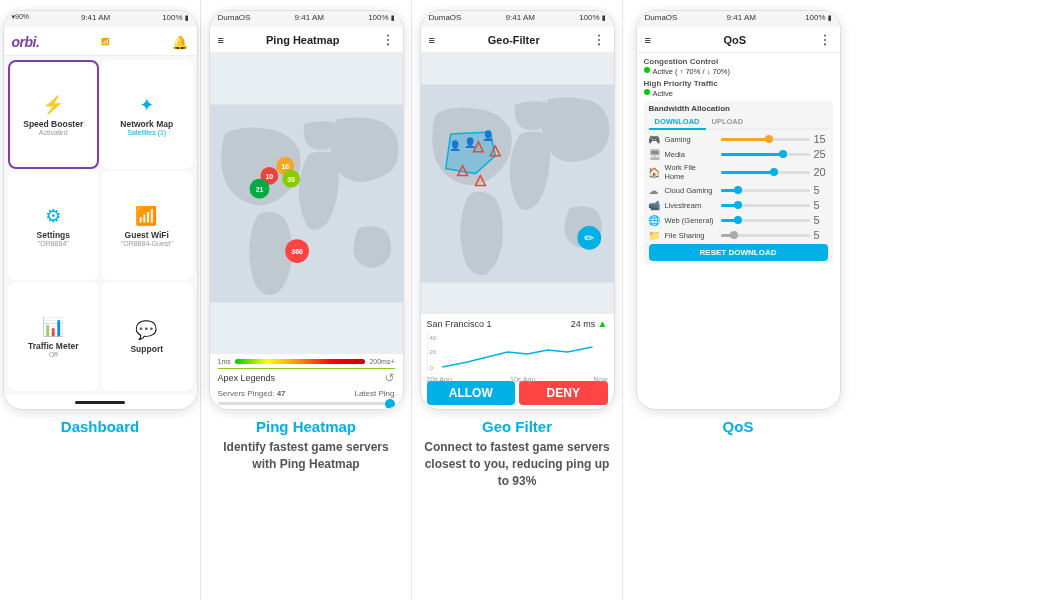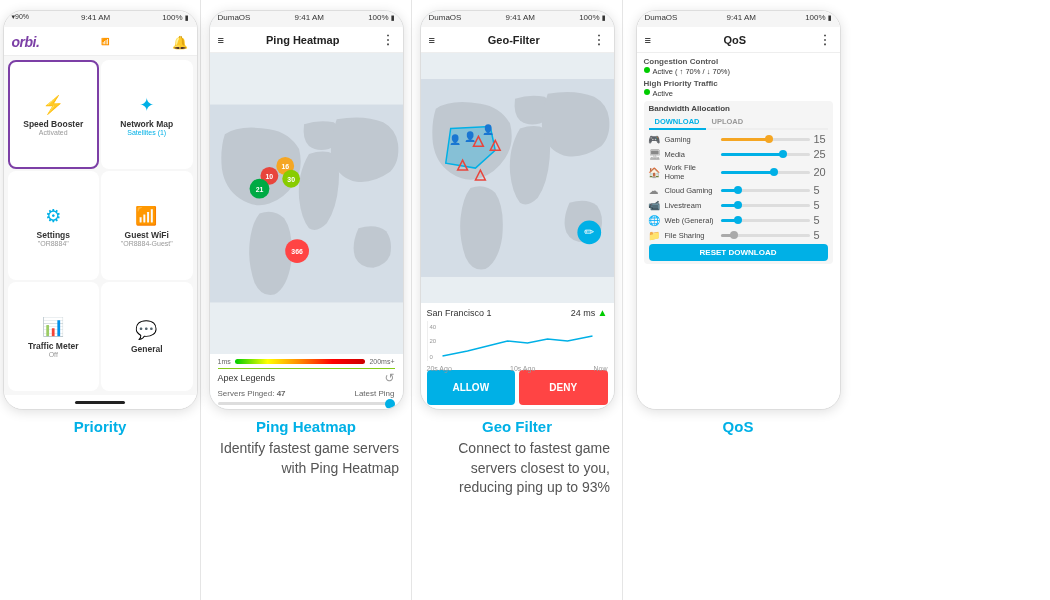--- a/index.html
+++ b/index.html
@@ -72,24 +72,25 @@
       margin-top: 8px;
       padding: 0 4px;
     }
     .panel-title {
       font-size: 15px;
       font-weight: 600;
       color: #00b0e6;
       margin-bottom: 4px;
     }
     .panel-desc {
-      font-size: 14px;
+      font-size: 12px;
       color: #555;
       line-height: 1.4;
-      text-align: right;
+      text-align: center;
+      font-weight: bold;
     }
 
     
     .orbi-screen {
       width: 100%;
       height: 100%;
       background: #f7f7f7;
       display: flex;
       flex-direction: column;
     }
@@ -272,24 +273,24 @@
       color: #999;
       margin-top: 2px;
     }
     .geo-buttons {
       display: flex;
       gap: 4px;
       margin-top: 4px;
     }
     .geo-btn {
       flex: 1;
-      padding: 12px 0;
+      padding: 5px 0;
       text-align: center;
       border-radius: 4px;
-      font-size: 10px;
+      font-size: 12px;
       font-weight: 600;
       cursor: pointer;
     }
     .geo-btn-allow {
       background: #00b0e6;
       color: #fff;
     }
     .geo-btn-deny {
       background: #ff4444;
       color: #fff;
@@ -469,31 +470,31 @@
         </div>
 
         <div class="orbi-tile">
           <div class="orbi-tile-icon meter-icon">📊</div>
           <div class="orbi-tile-label">Traffic Meter</div>
           <div class="orbi-tile-status">Off</div>
         </div>
 
         <div class="orbi-tile">
           <div class="orbi-tile-icon support-icon">💬</div>
-          <div class="orbi-tile-label">General</div>
+          <div class="orbi-tile-label">Support</div>
         </div>
       </div>
 
       <div class="orbi-home-bar">
         <div class="home-bar-line"></div>
       </div>
     </div>
   </div>
   <div class="panel-label">
-    <div class="panel-title">Priority</div>
+    <div class="panel-title">Dashboard</div>
   </div>
 </div>
 
 <div class="divider-v"></div>
 
 <div class="panel" style="max-width:210px;">
   <div class="phone-frame">
     <div class="map-screen">
 
       <div class="status-bar">

